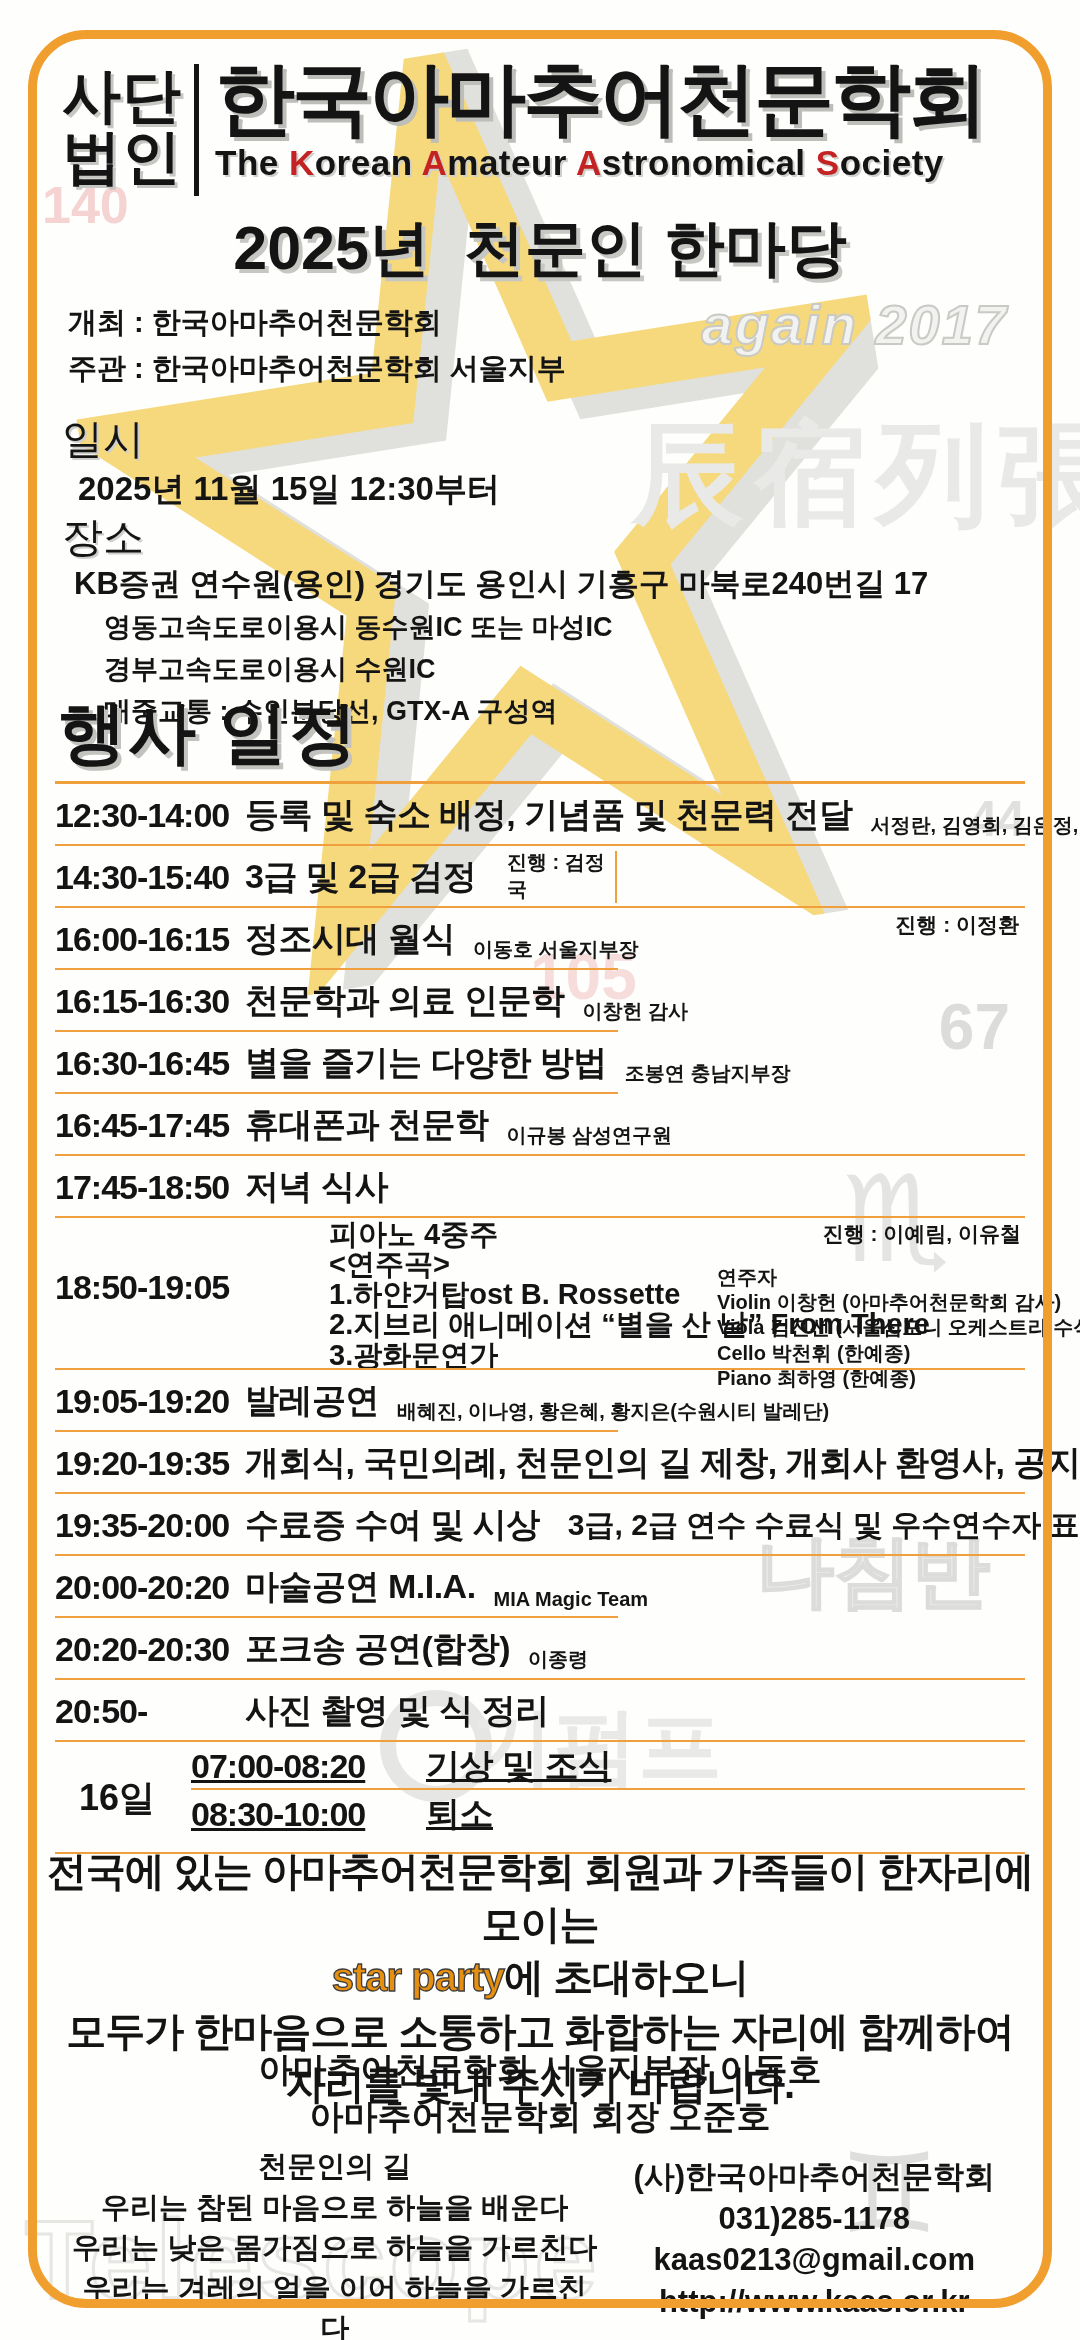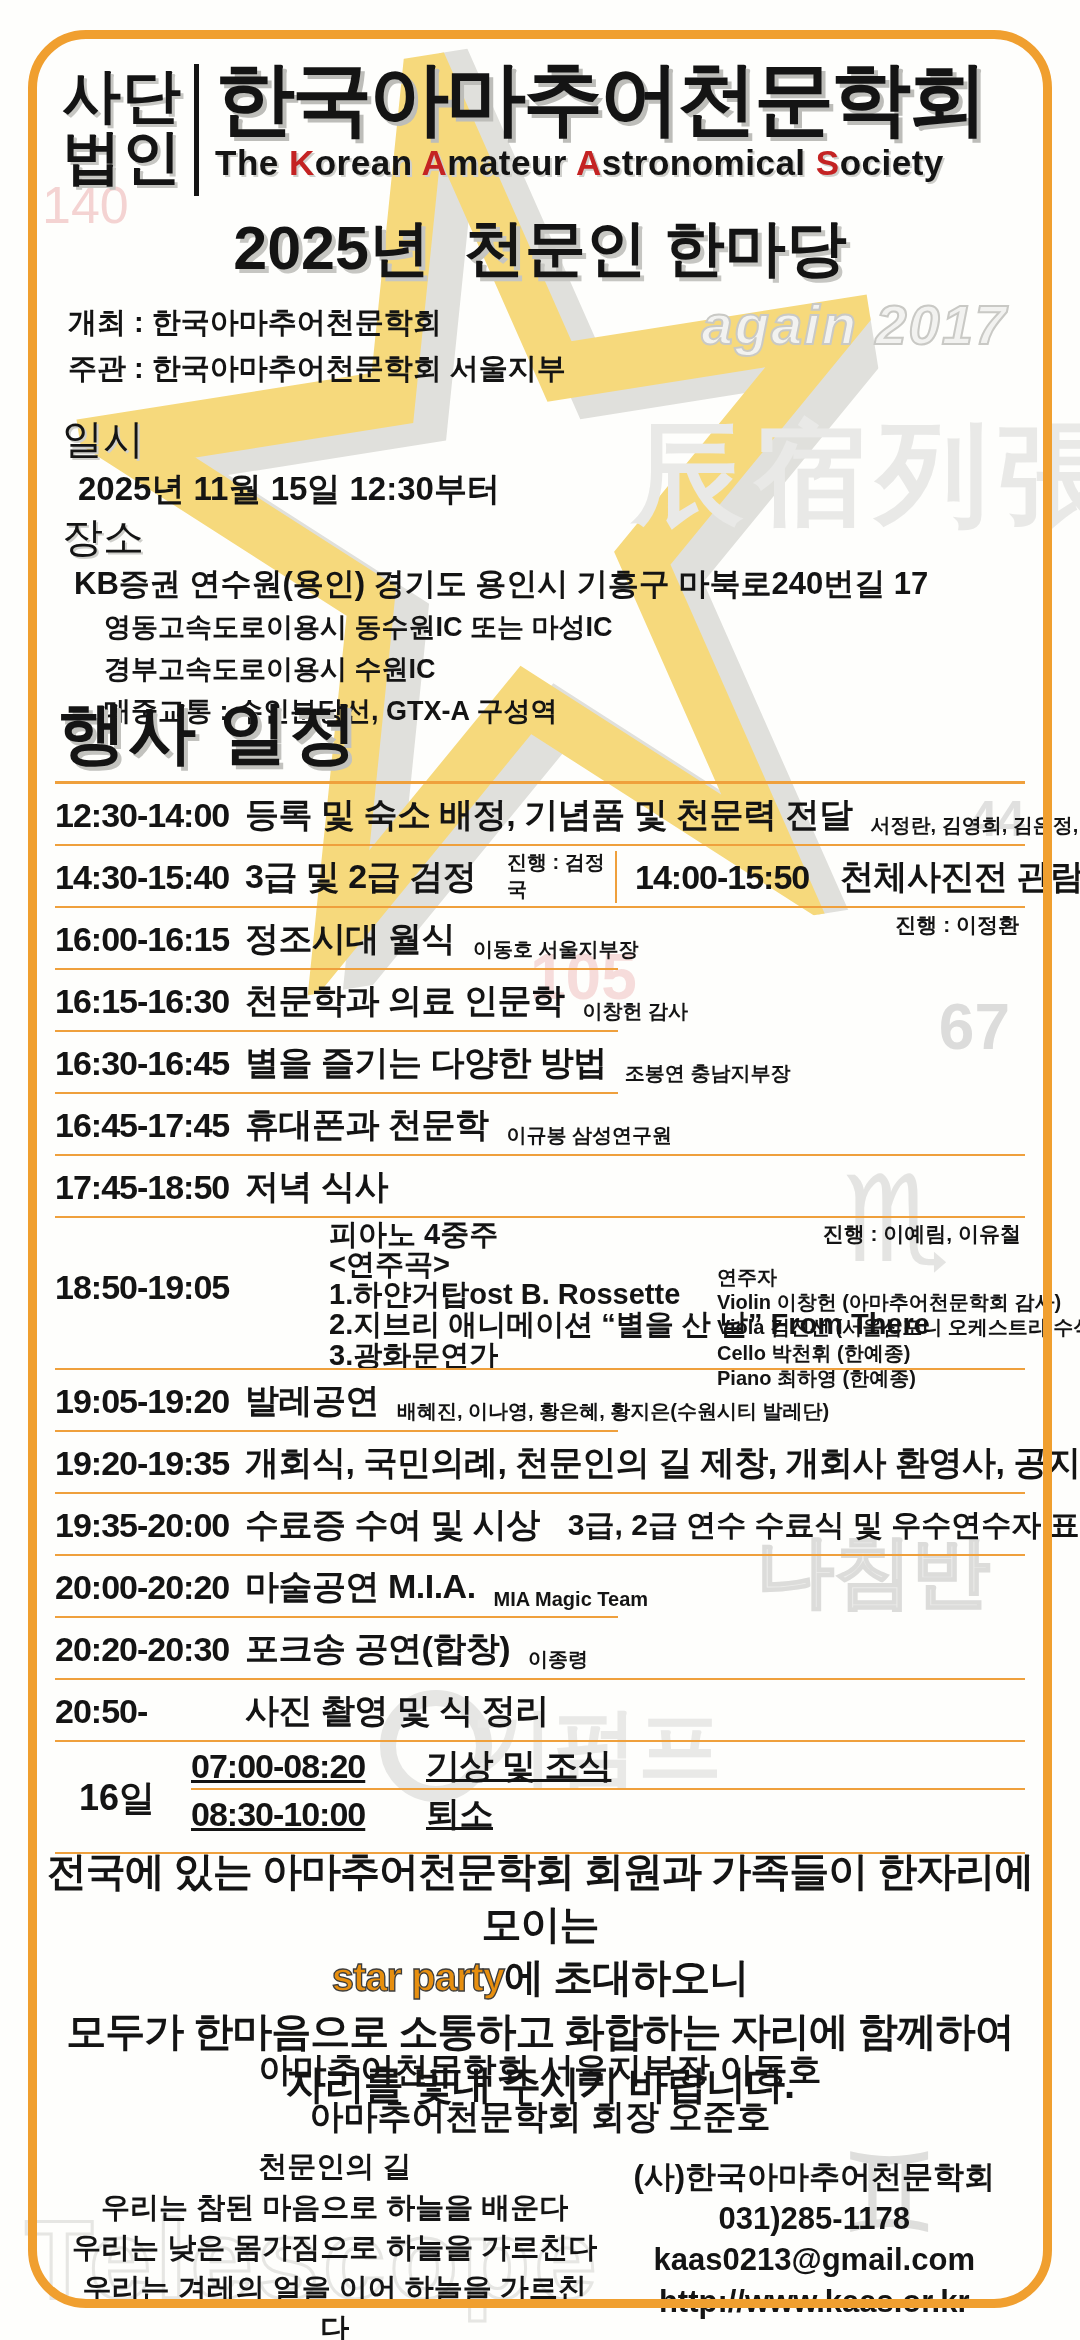--- a/index.html
+++ b/index.html
@@ -13,21 +13,21 @@
   .wm-again{right:72px;top:292px;font-size:56px;font-weight:900;font-style:italic;
             color:#f2f2f0;-webkit-text-stroke:2px #c9c9c5;letter-spacing:2px;}
   .wm-hanja{right:-40px;top:400px;font-size:112px;font-weight:700;color:#e9e9e7;letter-spacing:10px;}
   .wm-scorpio{right:130px;top:1150px;font-size:120px;color:#e4e4e2;}
   .wm-compass{right:90px;top:1520px;font-size:78px;font-weight:900;color:#ededeb;-webkit-text-stroke:2px #dcdcda;}
   .wm-pump{left:470px;top:1690px;font-size:84px;font-weight:900;color:#e9e9e7;}
   .wm-pump-ring{left:380px;top:1690px;width:80px;height:80px;border:16px solid #e6e6e4;border-radius:50%;}
   .wm-gemini{left:840px;top:2130px;font-size:110px;color:#dededc;}
   .wm-telescope{left:25px;top:2195px;font-size:112px;font-weight:900;color:transparent;
                 -webkit-text-stroke:3px #e6e6e3;letter-spacing:4px;}
-  .wm-n1{left:42px;top:175px;font-size:52px;font-weight:400;color:rgba(228,142,142,.38);}
+  .wm-n1{left:42px;top:175px;font-size:52px;font-weight:700;color:rgba(228,142,142,.38);}
   .wm-n2{left:530px;top:940px;font-size:64px;font-weight:900;color:rgba(228,142,142,.30);}
   .wm-n3{right:70px;top:990px;font-size:64px;font-weight:900;color:rgba(170,170,170,.40);}
   .wm-n4{right:55px;top:790px;font-size:50px;font-weight:900;color:rgba(170,170,170,.35);}
   
   .content{position:absolute;inset:0;z-index:2;}
   .header{position:absolute;left:62px;top:58px;display:flex;align-items:flex-start;}
   .badge{font-size:59px;font-weight:900;line-height:1.04;letter-spacing:1px;
          text-shadow:3px 3px 0 #c6c6c2;padding-top:8px;}
   .vbar{width:5px;height:132px;background:#141414;margin:6px 16px 0 12px;}
   .title-kr{font-size:80px;font-weight:900;letter-spacing:-3px;line-height:1.02;
@@ -147,24 +147,20 @@
             <span class="s-staff">서정란, 김영희, 김은정, 사무국</span>
             <div class="s-div"></div>
           </div>
           <div class="s-row">
             <div class="split-left">
               <span class="s-time">14:30-15:40</span>
               <span class="s-title">3급 및 2급 검정</span>
               <span class="split-note">진행 : 검정국</span>
             </div>
             <div class="v-div"></div>
-            <div class="split-right">
-              <span class="s-time">14:00-15:50</span>
-              <span class="s-title">천체사진전 관람</span>
-            </div>
             <div class="s-div"></div>
           </div>
           <div class="s-row">
             <span class="s-time">16:00-16:15</span>
             <span class="s-title">정조시대 월식</span>
             <span class="s-staff">이동호 서울지부장</span>
             <span class="s-rnote">진행 : 이정환</span>
             <div class="s-div short"></div>
           </div>
           <div class="s-row">

